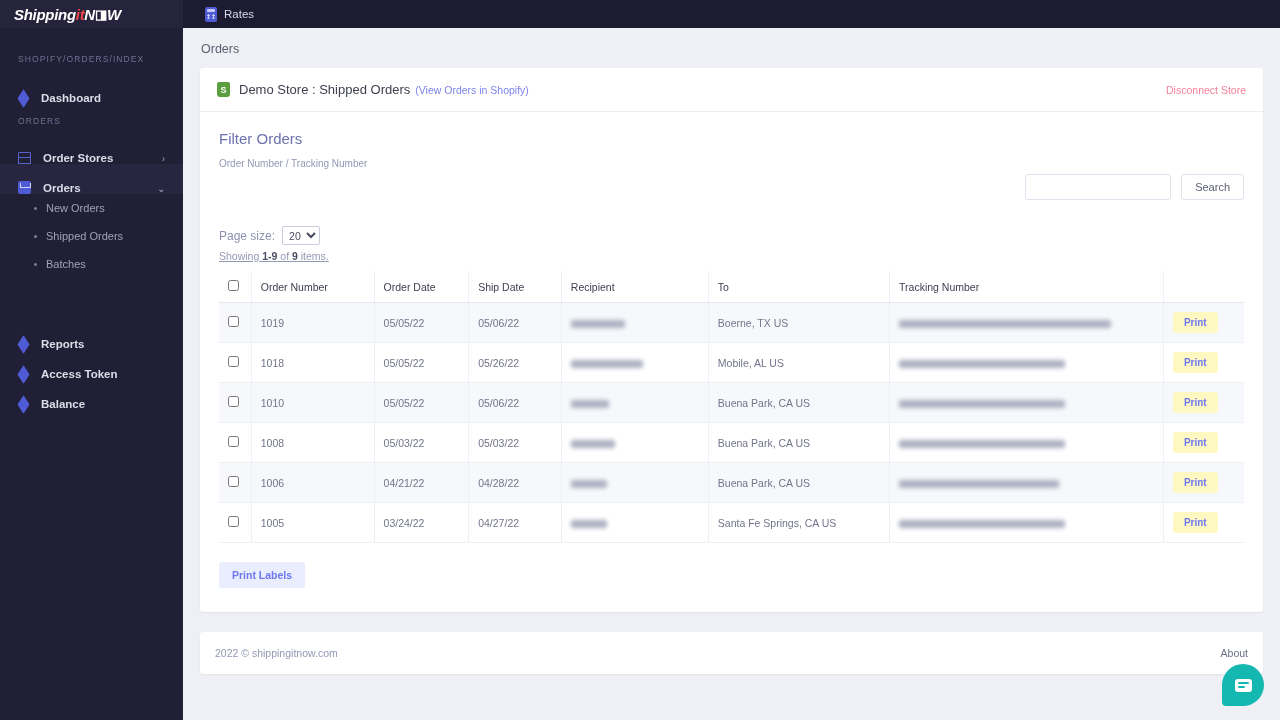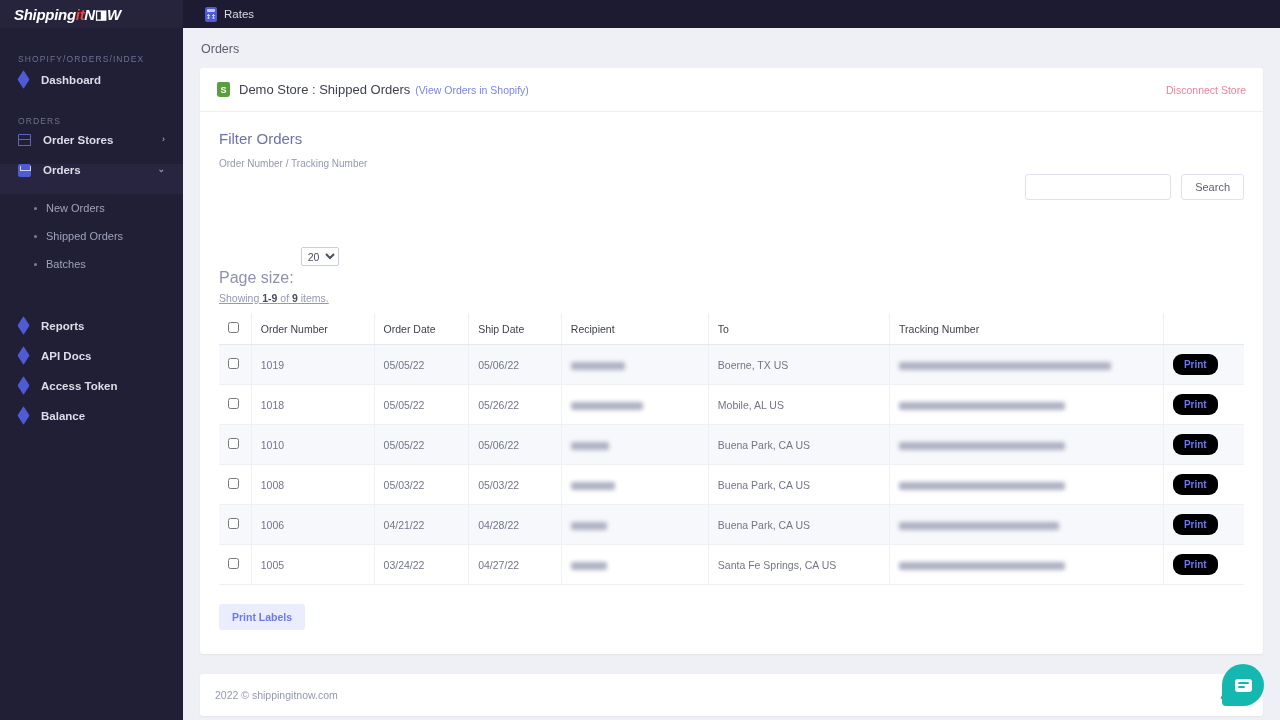--- a/index.html
+++ b/index.html
@@ -89,21 +89,21 @@
   }
   .side-breadcrumb {
     color: #6e7194; font-size: 8.5px; letter-spacing: 1.1px;
     padding: 26px 0 10px 18px;
   }
   .side-section {
     color: #6e7194; font-size: 8.5px; letter-spacing: 1.1px;
     padding: 12px 0 8px 18px;
   }
   .side-item {
-    display: flex; align-items: flex-start;
+    display: flex; align-items: flex-end;
     height: 30px; padding-left: 18px; gap: 12px;
     color: #dcdde8; font-size: 11.5px; font-weight: bold;
     position: relative;
   }
   .side-item.active { background: #272540; }
   .side-item .chev {
     position: absolute; right: 18px; color: #8c8fae; font-size: 9px;
   }
   .diamond {
     width: 11px; height: 11px; background: #4f5bd5;
@@ -192,21 +192,21 @@
     height: 26px; padding: 0 13px;
     border: 1px solid #dfe2ec; border-radius: 3px;
     background: #fff; color: #5d6070; font-size: 11px;
     font-family: inherit; cursor: pointer;
   }
 
   .pagesize-row {
     display: flex; align-items: center; gap: 7px;
     margin-top: 26px;
   }
-  .pagesize-label { color: #8e92ae; font-size: 16px; margin-top: 43px; }
+  .pagesize-label { color: #8e92ae; font-size: 12px; }
   .pagesize-select {
     height: 19px; border: 1px solid #c9cde0; border-radius: 2px;
     background: #fff; font-family: inherit; font-size: 10.5px;
     color: #4a4d60; padding: 0 2px;
   }
   .showing {
     color: #9498b4; font-size: 10.5px; margin-top: 5px; text-decoration: underline;
   }
   .showing b { color: #4a4d60; }
 
@@ -240,22 +240,22 @@
   input[type=checkbox] {
     width: 11px; height: 11px; margin: 0;
     accent-color: #8b90b5;
   }
   .redact {
     display: inline-block; height: 8px; border-radius: 2px;
     background: #aeb1c2; filter: blur(2.3px); vertical-align: middle;
   }
   .print-btn {
     display: inline-block; padding: 5px 11px;
-    background: #000000; color: #6d78ef;
-    border: none; border-radius: 9px;
+    background: #fef9c3; color: #6d78ef;
+    border: none; border-radius: 3px;
     font-family: inherit; font-size: 10px; font-weight: bold;
     cursor: pointer;
   }
   .print-labels {
     margin-top: 19px; padding: 7px 13px;
     background: #eaedfd; color: #6d78ef;
     border: none; border-radius: 3px;
     font-family: inherit; font-size: 10.5px; font-weight: bold;
     cursor: pointer;
   }
@@ -346,24 +346,20 @@
     <span class="dot"></span>
     <span>Batches</span>
   </div>
 
   <div class="side-gap"></div>
 
   <div class="side-lower">
     <div class="side-item">
       <span class="diamond"></span>
       <span>Reports</span>
-    </div>
-    <div class="side-item">
-      <span class="diamond"></span>
-      <span>API Docs</span>
     </div>
     <div class="side-item">
       <span class="diamond"></span>
       <span>Access Token</span>
     </div>
     <div class="side-item">
       <span class="diamond"></span>
       <span>Balance</span>
     </div>
   </div>

